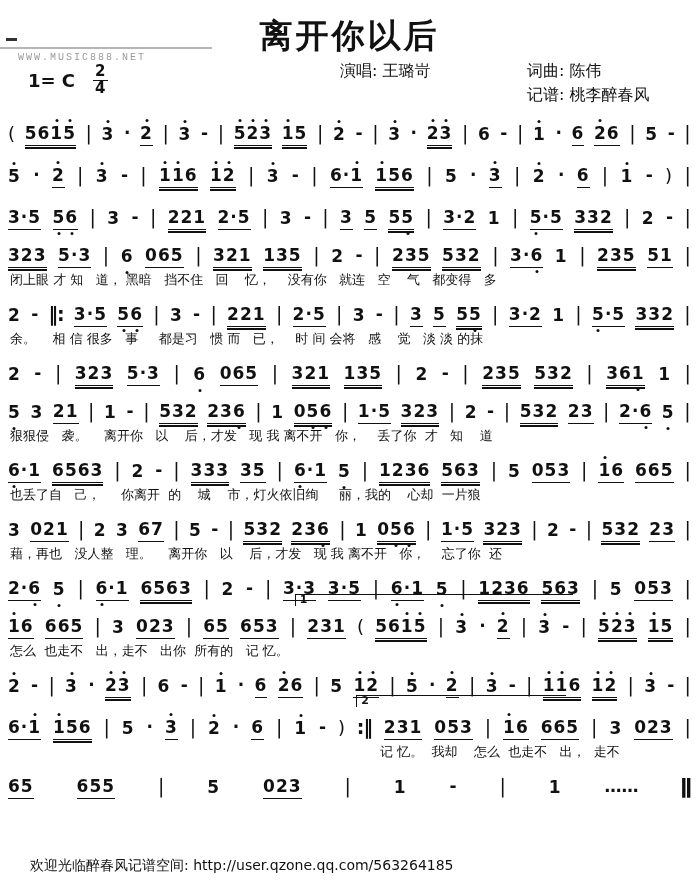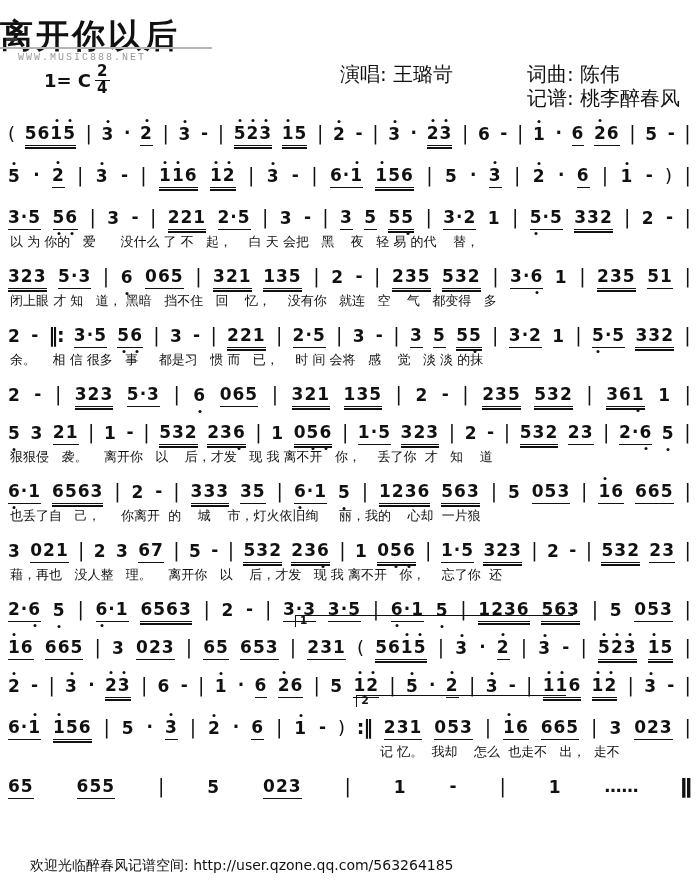--- a/index.html
+++ b/index.html
@@ -5,26 +5,26 @@
   html,body{margin:0;padding:0;}
   body{
     width:699px;height:889px;background:#ffffff;position:relative;
     font-family:"DejaVu Sans","Liberation Sans",sans-serif;color:#111;
     outline:1px solid #d8d8d8;overflow:hidden;
   }
   
   .top-dash{position:absolute;left:6px;top:38px;width:11px;height:3px;background:#333;}
   .top-rule{position:absolute;left:0;top:47px;width:212px;height:2px;background:#b5b5b5;}
   .watermark{position:absolute;left:18px;top:52px;font-size:10px;color:#9a9a9a;letter-spacing:2px;font-family:Liberation Mono, monospace;}
-  .title{ text-align:left;margin-top:14px;font-size:33px;font-weight:bold;letter-spacing:3px;}
-  .credits{position:relative;height:46px;font-size:20px;}
+  .title{ text-align:center;margin-top:14px;font-size:33px;font-weight:bold;letter-spacing:3px;}
+  .credits{position:relative;height:46px;font-size:16px;}
   .credit-singer{position:absolute;left:340px;top:2px;}
   .credit-lyricist{position:absolute;left:527px;top:2px;}
   .credit-notator{position:absolute;left:527px;top:26px;}
-  .keysig{position:absolute;left:44px;top:64px;font-size:18px;font-weight:bold;display:flex;align-items:center;gap:4px;}
+  .keysig{position:absolute;left:28px;top:64px;font-size:18px;font-weight:bold;display:flex;align-items:center;gap:18px;}
   .frac{display:inline-flex;flex-direction:column;align-items:center;font-size:15px;line-height:1.05;}
   .frac .num{border-bottom:1.6px solid #111;padding:0 2px;}
   
   .score{margin:8px 8px 0 8px;}
   .line{position:relative;margin-bottom:5px;}
   .notes{display:flex;align-items:flex-end;justify-content:space-between;
          font-weight:bold;font-size:17px;height:33px;padding-top:7px;box-sizing:border-box;}
   .lyrics{font-size:13px;white-space:pre;margin:3px 0 5px 2px;height:18px;line-height:18px;}
   .lyrics.right-half{margin-left:372px;}
   .bare{margin-bottom:9px;}
@@ -272,21 +272,20 @@
           <span class="nc">3</span>
           <span class="nc">2</span>
         </span>
         <span class="bar">|</span>
         <span class="grp">
           <span class="nc">2</span>
         </span>
         <span class="dash">-</span>
         <span class="bar">|</span>
       </div>
-      <div class="lyrics">以 为 你的   爱      没什么 了 不   起，    白 天 会把   黑    夜   轻 易 的代    替，</div>
     </div>
     <div class="line">
       <div class="notes">
         <span class="grp u2">
           <span class="nc">3</span>
           <span class="nc">2</span>
           <span class="nc">3</span>
         </span>
         <span class="grp u1">
           <span class="nc">5</span>
@@ -847,20 +846,21 @@
           <span class="nc da">5</span>
           <span class="nc da">2</span>
           <span class="nc da">3</span>
         </span>
         <span class="grp u2">
           <span class="nc da">1</span>
           <span class="nc">5</span>
         </span>
         <span class="bar">|</span>
       </div>
+      <div class="lyrics">怎么  也走不   出，走不   出你  所有的   记 忆。</div>
     </div>
     <div class="line bare">
       <div class="notes">
         <span class="grp">
           <span class="nc da">2</span>
         </span>
         <span class="dash">-</span>
         <span class="bar">|</span>
         <span class="grp">
           <span class="nc da">3</span>

